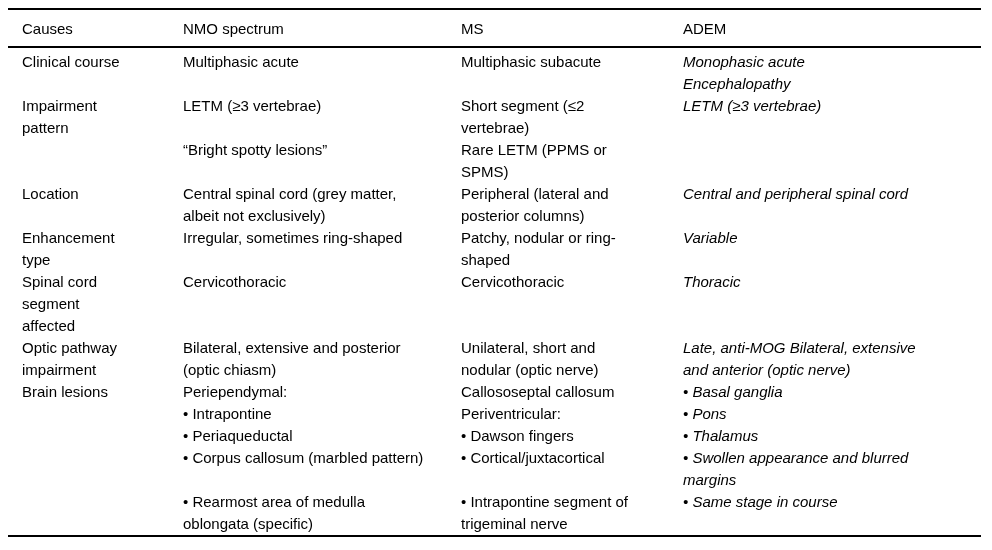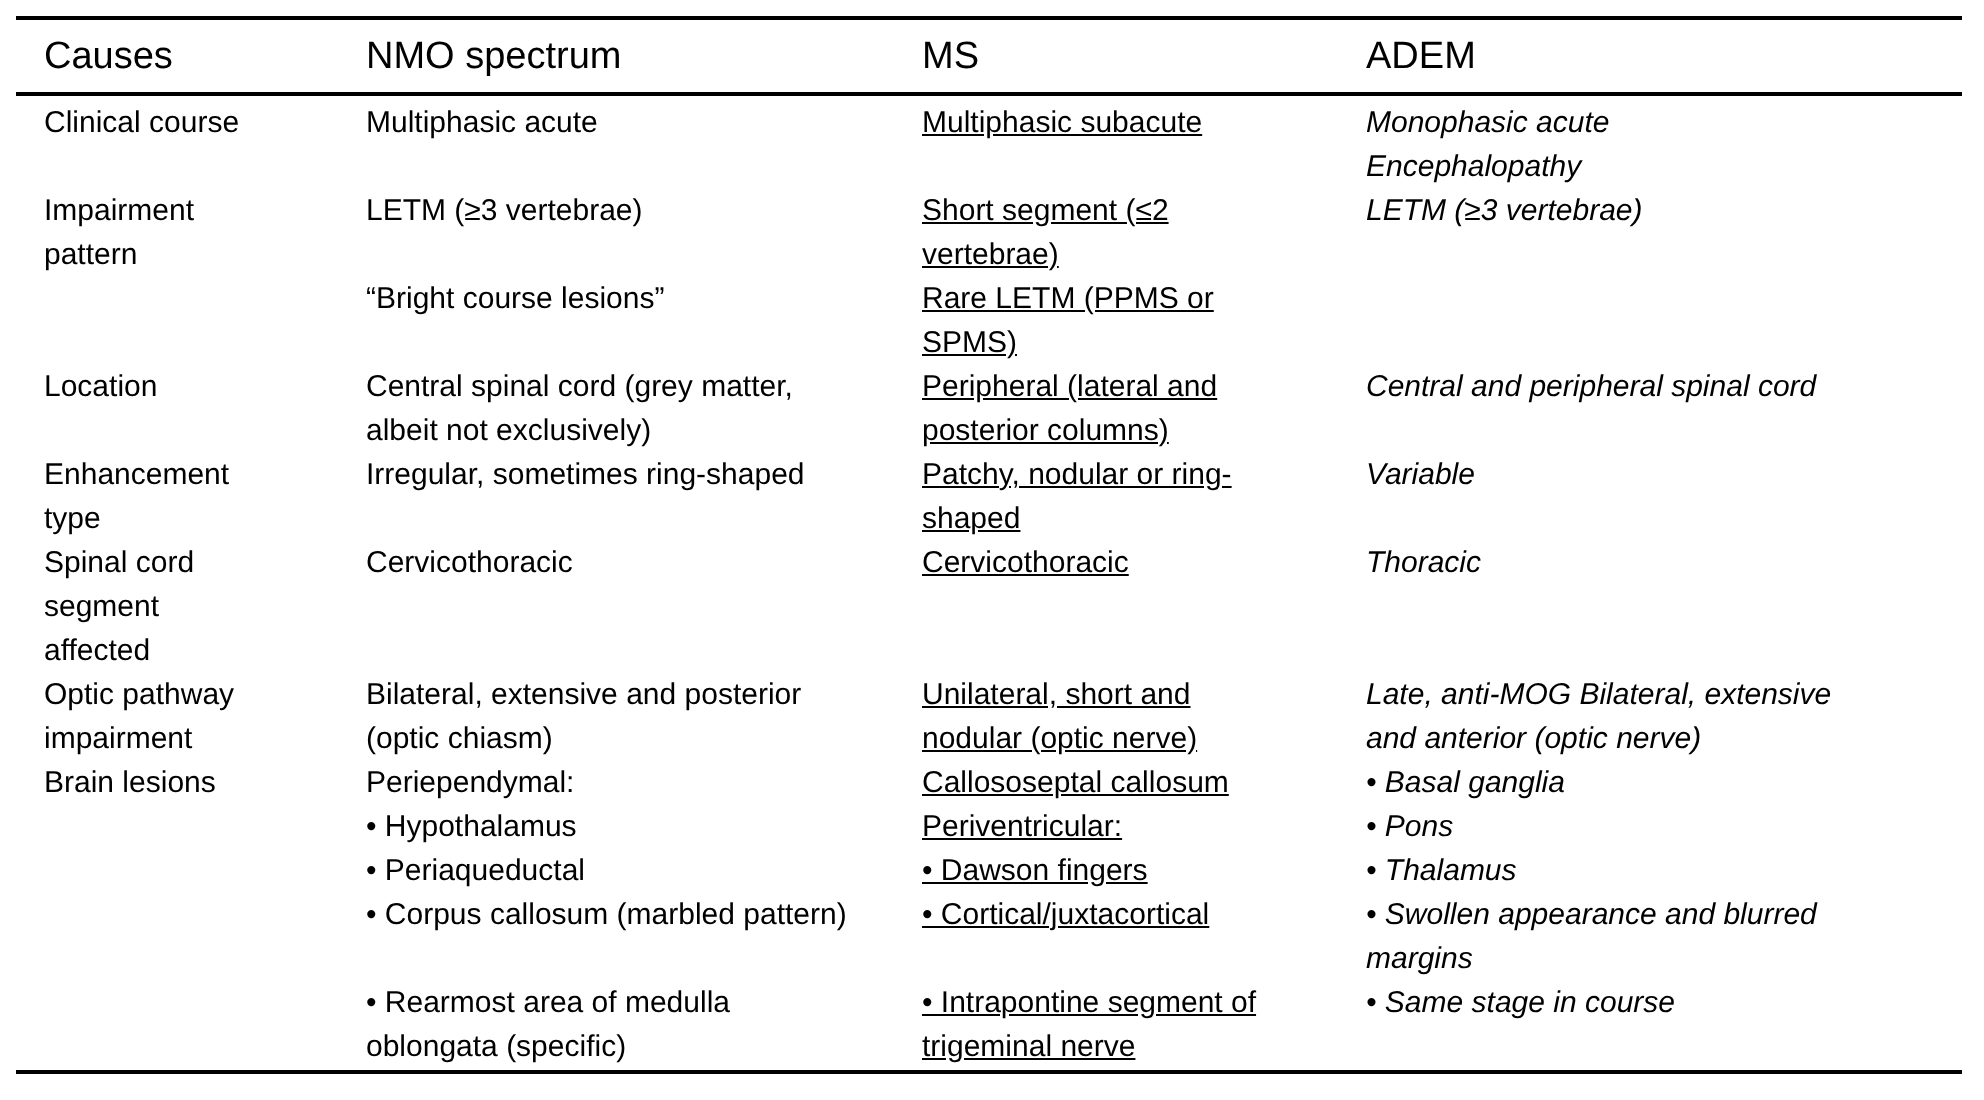--- a/index.html
+++ b/index.html
@@ -16,35 +16,35 @@
   table {
     border-collapse: collapse;
     table-layout: fixed;
     width: 973px;
     border-top: 2px solid #000;
     border-bottom: 2px solid #000;
   }
   thead th {
     text-align: left;
     font-weight: 400;
-    font-size: 19px;
+    font-size: 15px;
     line-height: 21px;
     padding: 8px 0 7px 0;
     border-bottom: 2px solid #000;
     overflow: hidden;
   }
   th:first-child, td:first-child { padding-left: 14px; }
   tbody td {
     vertical-align: top;
     padding: 0;
   }
   tbody tr:first-child td { padding-top: 3px; }
   td:nth-child(1) { padding-right: 56px; }
   td:nth-child(2) { padding-right: 36px; }
-  td:nth-child(3) { padding-right: 47px; text-decoration: underline; }
+  td:nth-child(3) { padding-right: 47px; }
   td:nth-child(4) { padding-right: 40px; font-style: italic; }
   .line {
     line-height: 22px;
     min-height: 22px;
   }
 </style>
 </head>
 <body>
 
 <div class="page">
@@ -89,21 +89,21 @@
           <td>
             <div class="line">Short segment (≤2 vertebrae)</div>
           </td>
           <td>
             <div class="line">LETM (≥3 vertebrae)</div>
           </td>
         </tr>
         <tr>
           <td></td>
           <td>
-            <div class="line">“Bright course lesions”</div>
+            <div class="line">“Bright spotty lesions”</div>
           </td>
           <td>
             <div class="line">Rare LETM (PPMS or SPMS)</div>
           </td>
           <td></td>
         </tr>
         <tr>
           <td>
             <div class="line">Location</div>
           </td>
@@ -169,21 +169,21 @@
           <td>
             <div class="line">Callososeptal callosum</div>
           </td>
           <td>
             <div class="line">• Basal ganglia</div>
           </td>
         </tr>
         <tr>
           <td></td>
           <td>
-            <div class="line">• Hypothalamus</div>
+            <div class="line">• Intrapontine</div>
           </td>
           <td>
             <div class="line">Periventricular:</div>
           </td>
           <td>
             <div class="line">• Pons</div>
           </td>
         </tr>
         <tr>
           <td></td>

